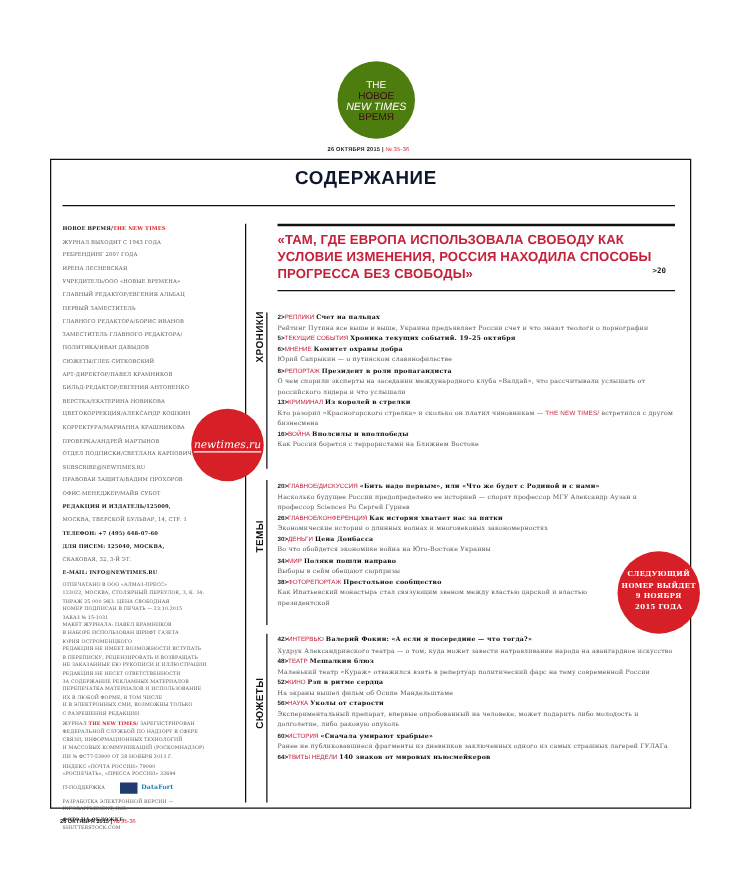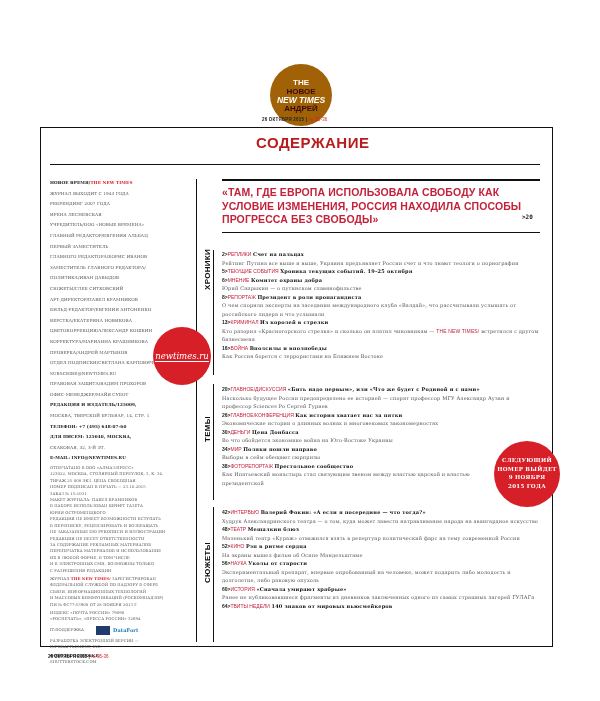--- a/index.html
+++ b/index.html
@@ -1,24 +1,24 @@
 <!DOCTYPE html>
 <html><head>
 <meta charset="utf-8">
 <style>
   html, body { margin:0; padding:0; background:#fff; }
   body { width:600px; height:701px; position:relative; overflow:hidden; font-family:"DejaVu Serif", serif; color:#222; }
-  .logo { position:absolute; left:270px; top:64px; width:62px; height:62px; border-radius:50%; background:#a16207; color:#fff; text-align:center; font-family:"Liberation Sans", sans-serif; font-weight:bold; line-height:8.5px; font-size:8px; padding-top:15px; box-sizing:border-box; }
+  .logo { position:absolute; left:270px; top:49px; width:62px; height:62px; border-radius:50%; background:#4d7c0f; color:#fff; text-align:center; font-family:"Liberation Sans", sans-serif; font-weight:normal; line-height:8.5px; font-size:8px; padding-top:15px; box-sizing:border-box; }
   .logo .l2 { color:#3a0b0b; }
   .logo .l3 { font-style:italic; font-size:8.5px;text-align:center; }
   .logo .l4 { color:#3a0b0b; }
   .dateline { position:absolute; top:117px; font-size:4.5px; font-family:"Liberation Sans", sans-serif; font-weight:bold; color:#222; letter-spacing:0.2px; }
   .dateline .num { color:#d71f27; font-weight:normal; }
   .frame { position:absolute; left:40px; top:127px; width:513px; height:520px; border:1.2px solid #111; box-sizing:border-box; }
-  .title { position:absolute; left:256px; top:134px; font-family:"Liberation Sans", sans-serif; font-size:15px; font-weight:bold; letter-spacing:0.5px; color:#b91c1c; }
+  .title { position:absolute; left:236px; top:134px; font-family:"Liberation Sans", sans-serif; font-size:15px; font-weight:bold; letter-spacing:0.5px; color:#0f172a; }
   .rule-top { position:absolute; left:50px; top:164px; width:490px; height:1px; background:#111; }
   .left { position:absolute; left:50px; top:179px; width:136px; font-size:4.2px; line-height:8.4px; color:#555; text-transform:uppercase; letter-spacing:0.1px; }
   .left p { margin:0 0 2.2px 0; }
   .left .b { color:#222; font-weight:bold; }
   .left .red { color:#d71f27; }
   .left .small { font-size:3.8px; line-height:6.4px; }
   .left .logoblk { display:inline-block; width:14px; height:9px; background:#1f3b6f; vertical-align:middle; margin-left:12px; }
   .left .df { color:#1e7bb5; font-weight:bold; font-size:5px; margin-left:3px; vertical-align:middle; text-transform:none; }
   .vdivider { position:absolute; left:196px; width:1px; background:#111; }
   .quote-rule { position:absolute; left:222px; top:179px; width:318px; height:2px; background:#111; }
@@ -41,21 +41,21 @@
   .bottom-date { position:absolute; left:48px; top:654px; font-size:4.5px; font-family:"Liberation Sans", sans-serif; font-weight:bold; color:#222; }
   .bottom-date .num { color:#d71f27; font-weight:normal; }
 </style>
 </head>
 <body>
 
 <div class="logo">
   <div>THE</div>
   <div class="l2">НОВОЕ</div>
   <div class="l3">NEW TIMES</div>
-  <div class="l4">АНДРЕЙ</div>
+  <div class="l4">ВРЕМЯ</div>
 </div>
 <div class="dateline" style="left:262px;">
   <span>26 ОКТЯБРЯ 2015</span>
   <span> | </span>
   <span class="num">№ 35-36</span>
 </div>
 
 <div class="frame"></div>
 <div class="title">СОДЕРЖАНИЕ</div>
 <div class="rule-top"></div>

